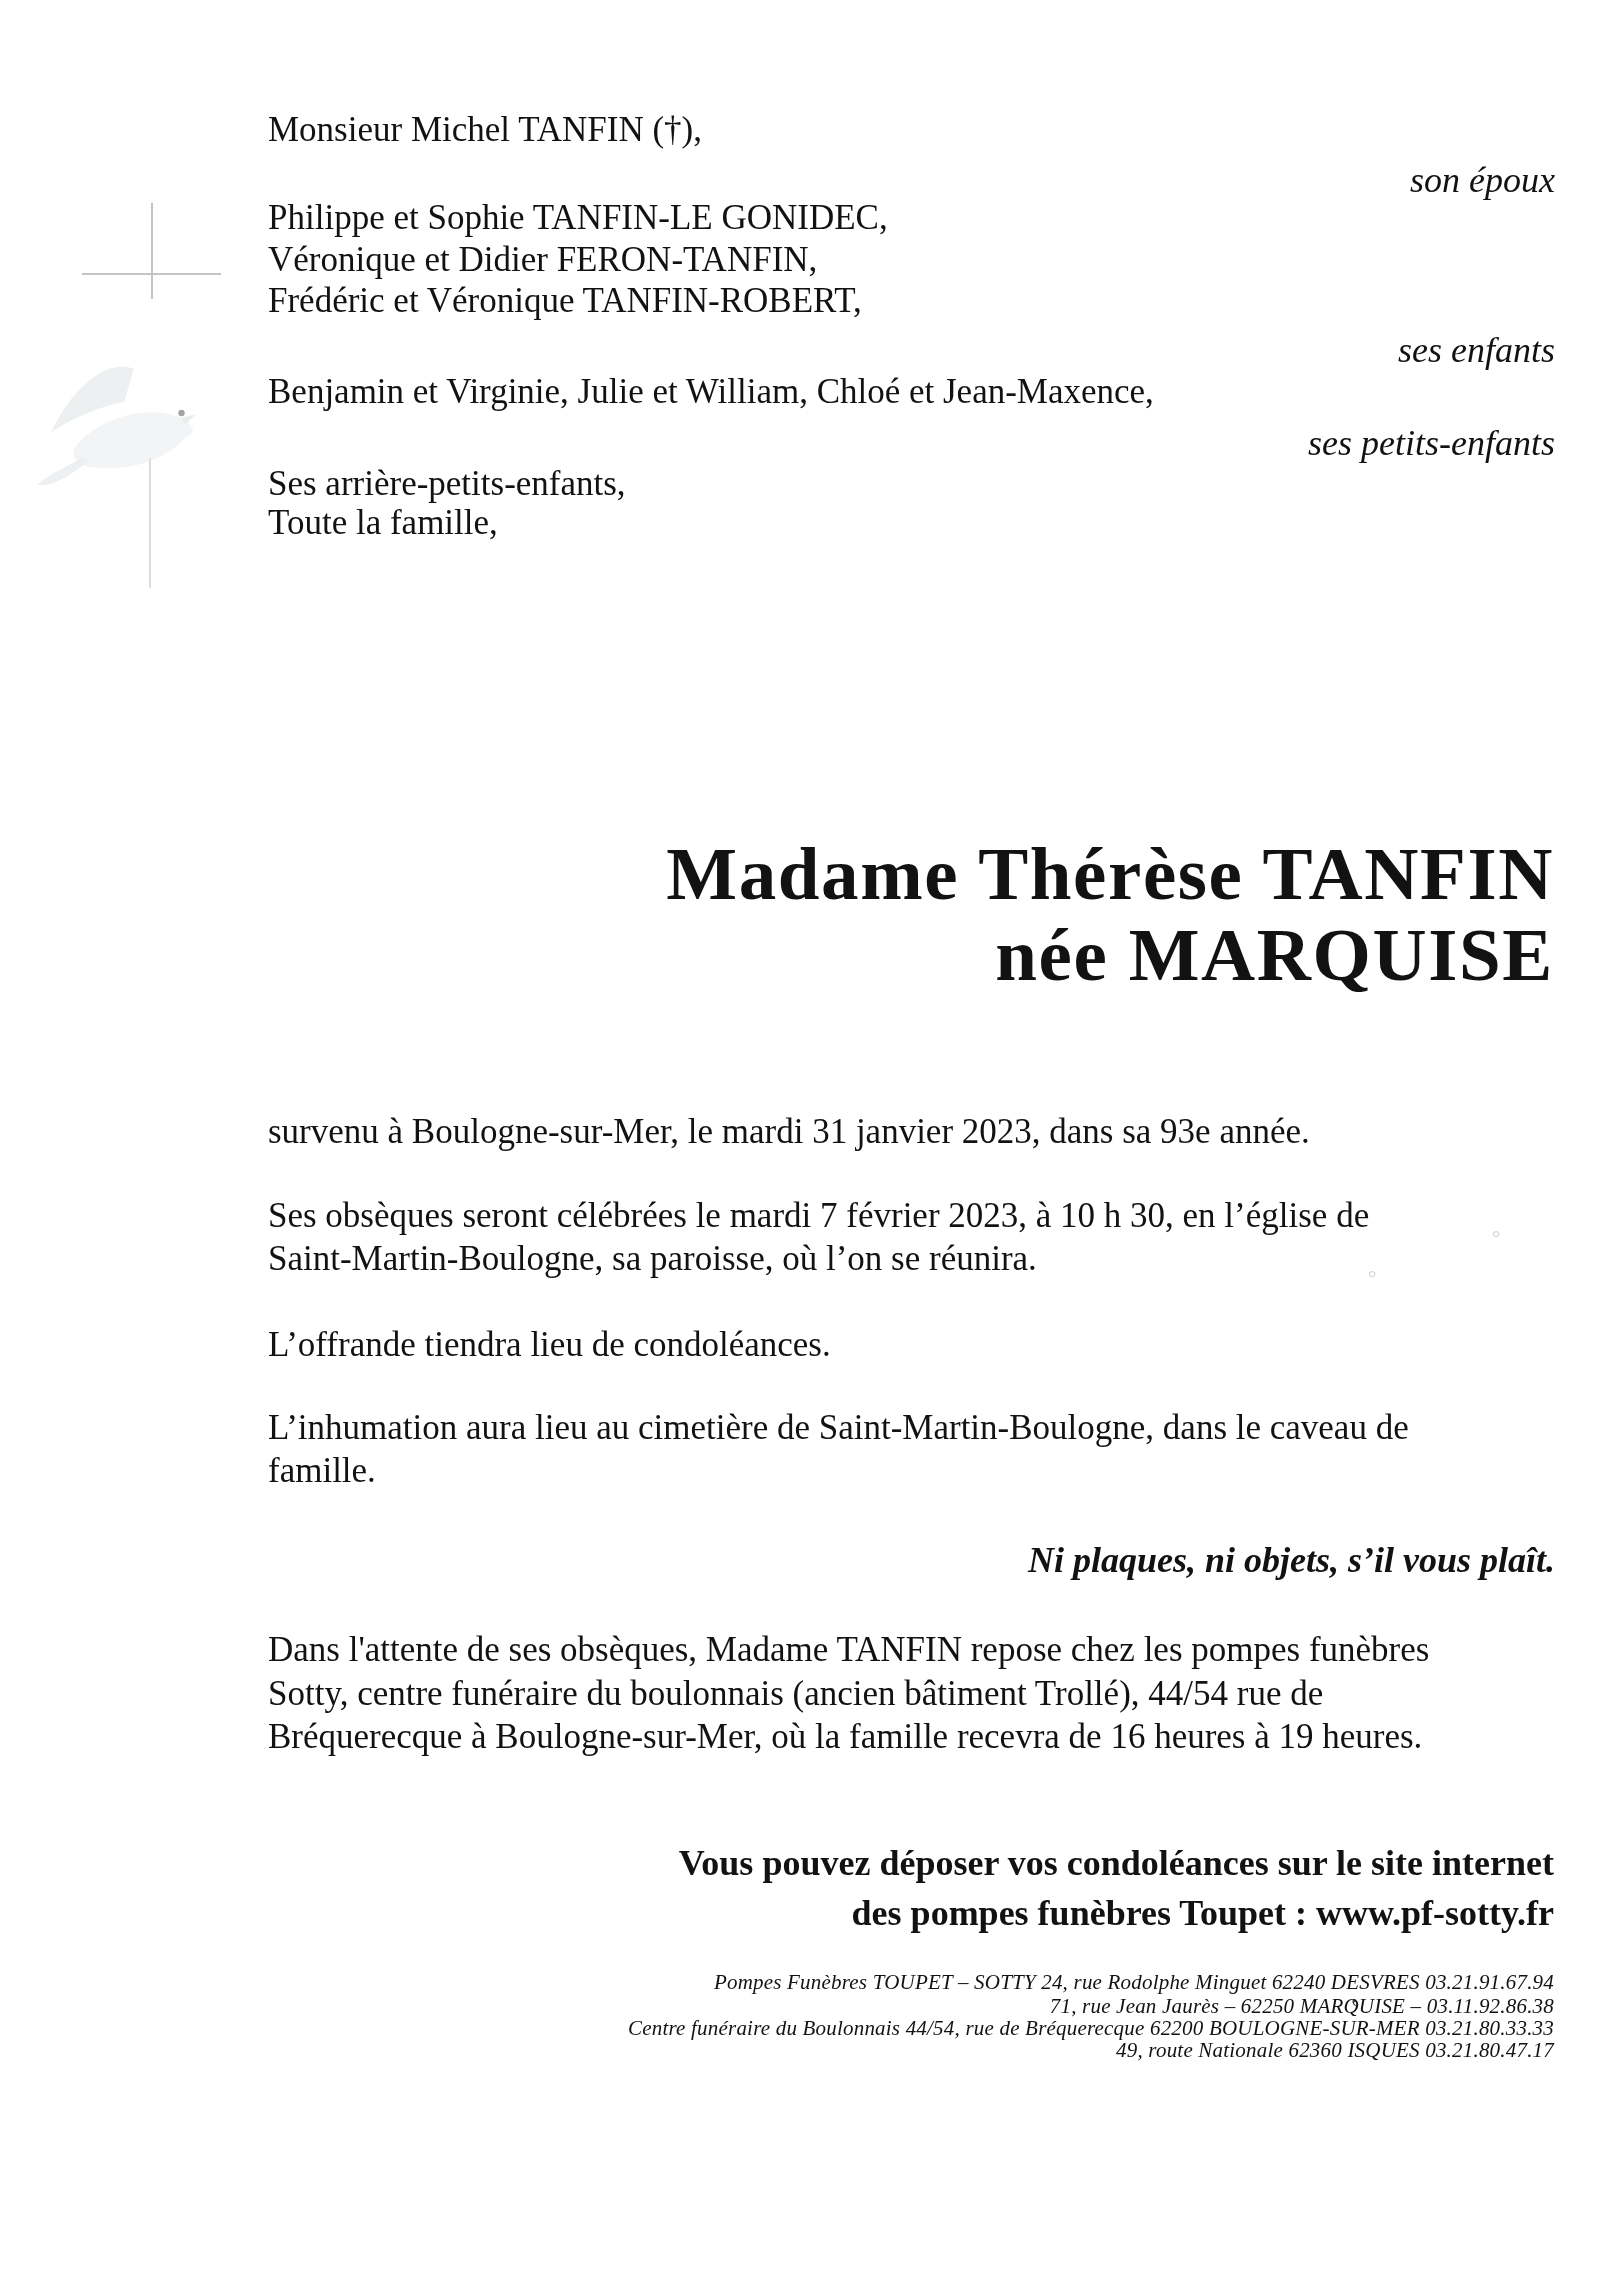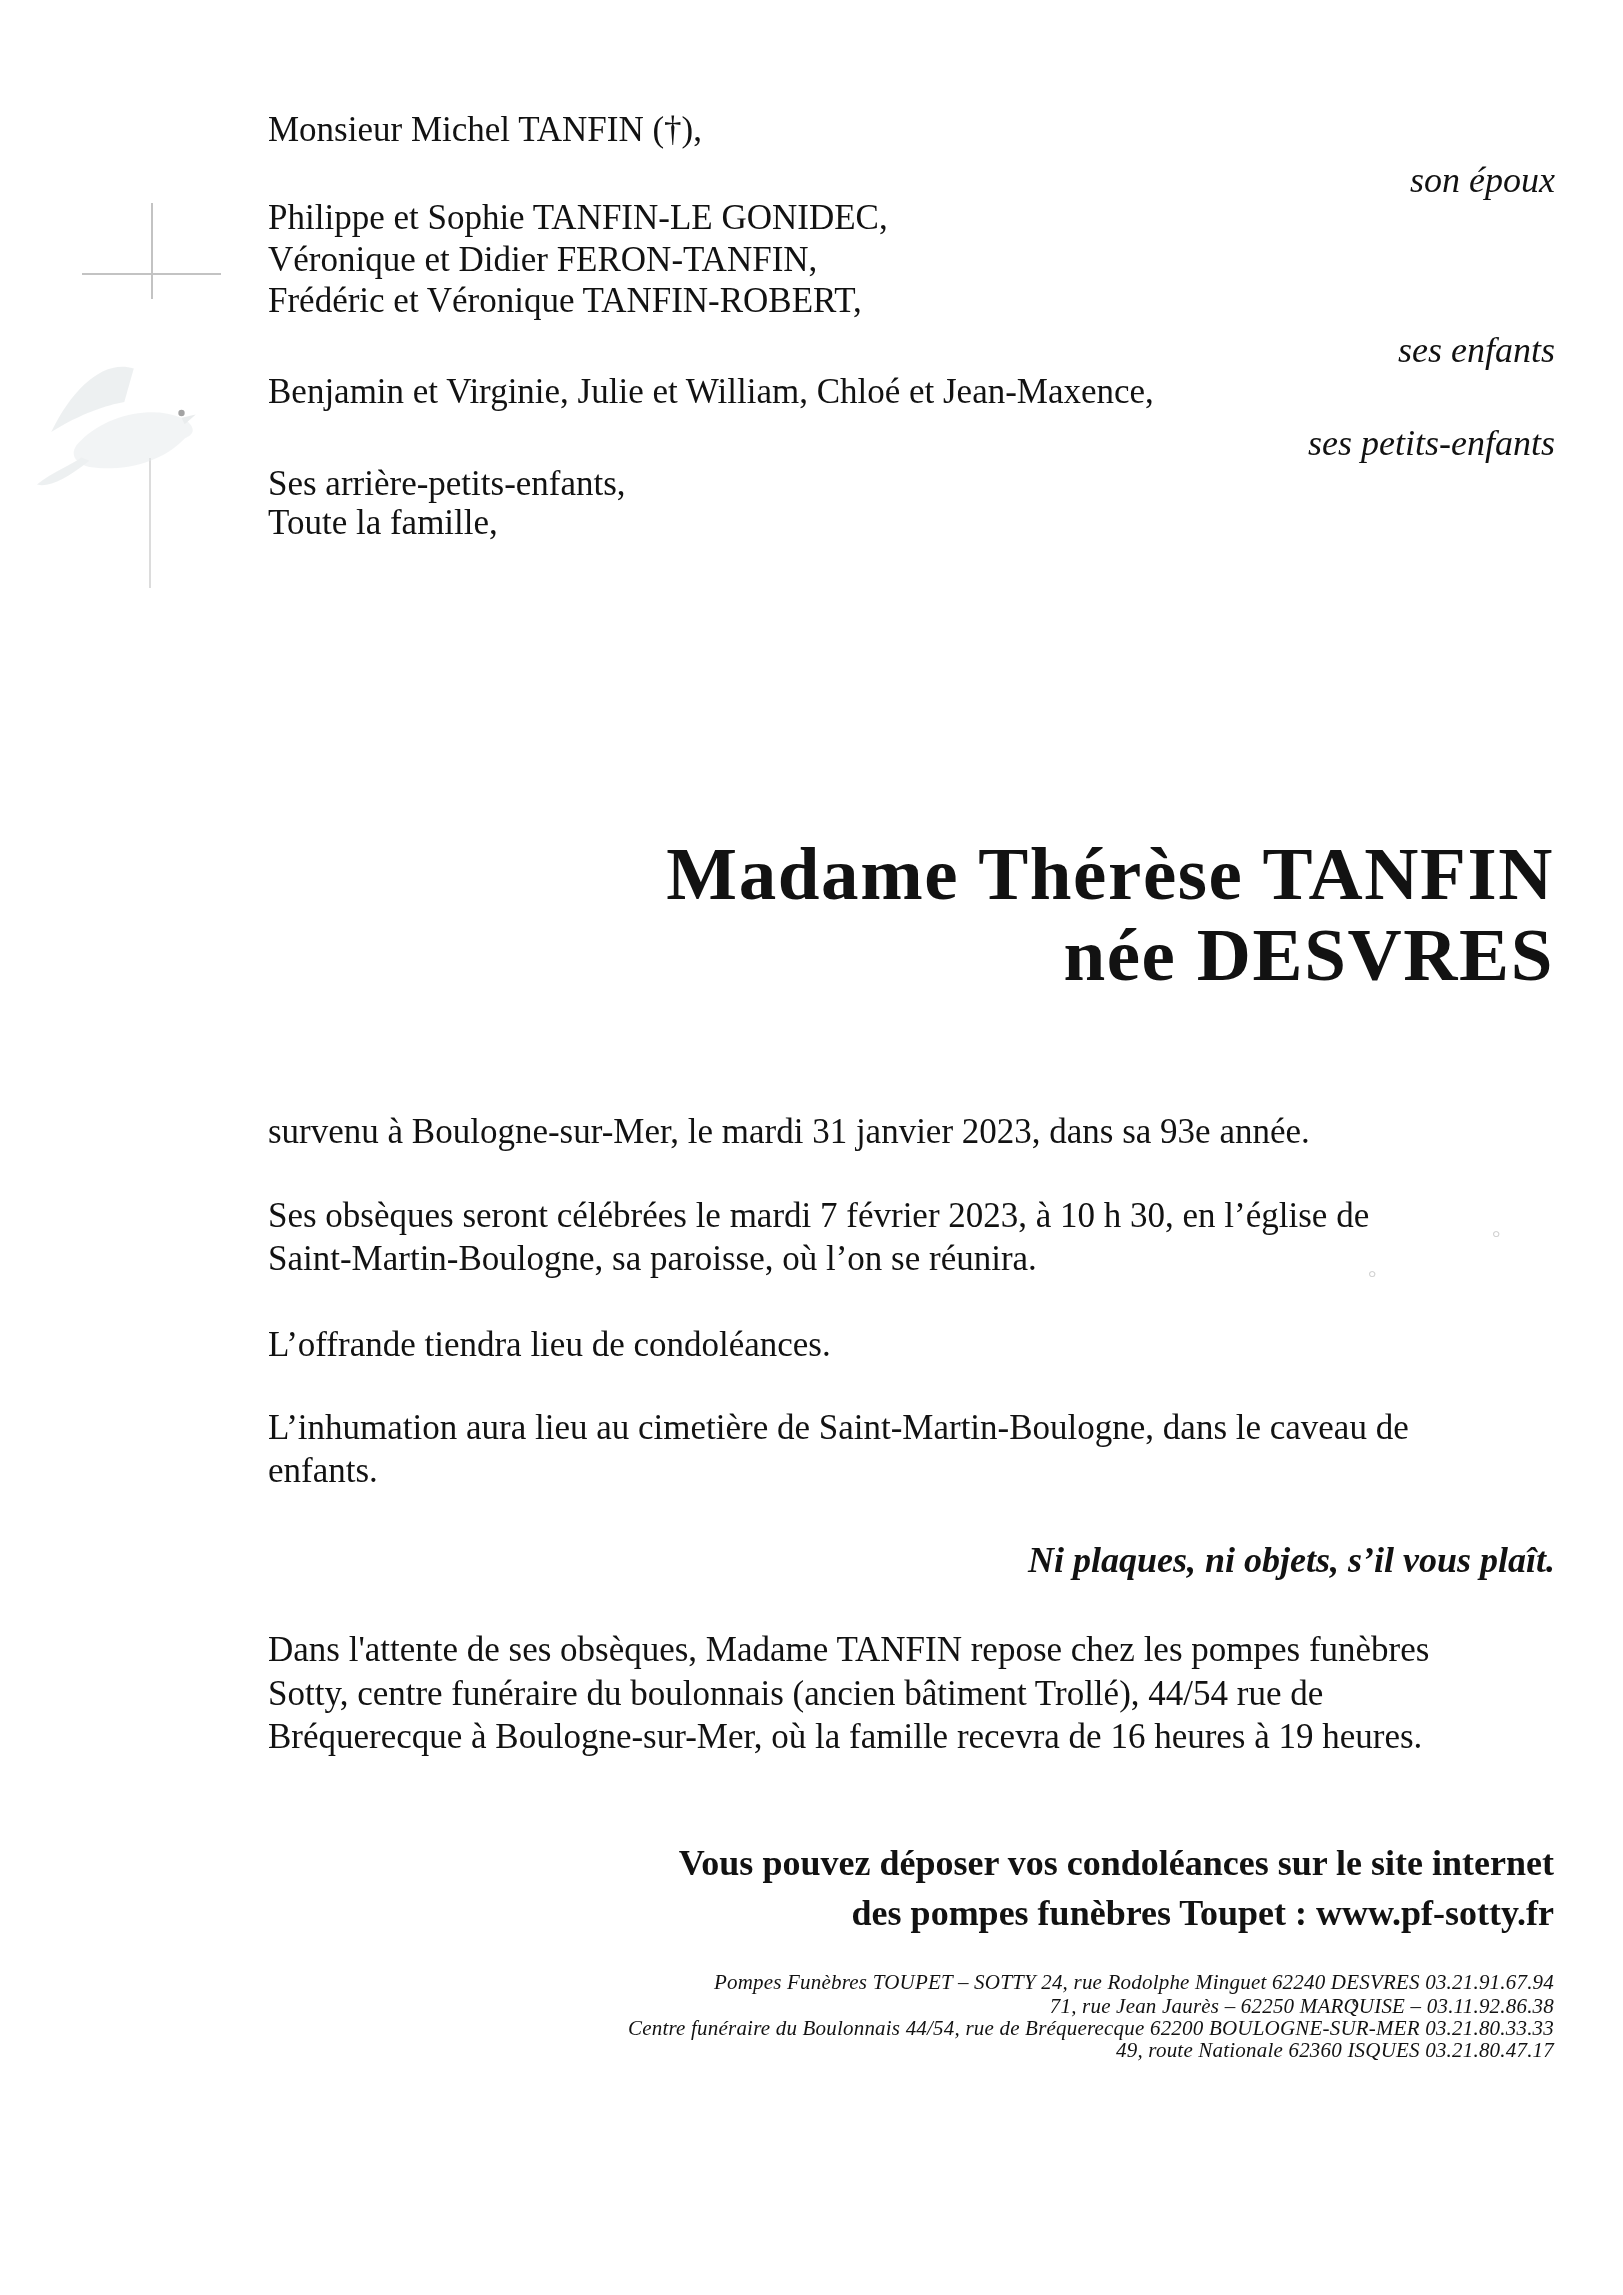--- a/index.html
+++ b/index.html
@@ -130,31 +130,31 @@
   <div class="line rightlab" style="top:328px">ses enfants</div>
 
   <div class="line" style="top:370px">Benjamin et Virginie, Julie et William, Chloé et Jean-Maxence,</div>
   <div class="line rightlab" style="top:421px">ses petits-enfants</div>
 
   <div class="line" style="top:462px">Ses arrière-petits-enfants,</div>
   <div class="line" style="top:501px">Toute la famille,</div>
 
 
   <div class="line centered title-line" style="top:827px">Madame Thérèse TANFIN</div>
-  <div class="line centered title-line" style="top:908px">née DESVRES</div>
+  <div class="line centered title-line" style="top:908px">née MARQUISE</div>
 
   <div class="line" style="top:1110px">survenu à Boulogne-sur-Mer, le mardi 31 janvier 2023, dans sa 93e année.</div>
 
   <div class="line" style="top:1194px">Ses obsèques seront célébrées le mardi 7 février 2023, à 10 h 30, en l’église de</div>
   <div class="line" style="top:1237px">Saint-Martin-Boulogne, sa paroisse, où l’on se réunira.</div>
 
   <div class="line" style="top:1323px">L’offrande tiendra lieu de condoléances.</div>
 
   <div class="line" style="top:1406px">L’inhumation aura lieu au cimetière de Saint-Martin-Boulogne, dans le caveau de</div>
-  <div class="line" style="top:1449px">enfants.</div>
+  <div class="line" style="top:1449px">famille.</div>
 
   <div class="line rightlab bold-italic" style="top:1538px">Ni plaques, ni objets, s’il vous plaît.</div>
 
   <div class="line" style="top:1628px">Dans l'attente de ses obsèques, Madame TANFIN repose chez les pompes funèbres</div>
   <div class="line" style="top:1672px">Sotty, centre funéraire du boulonnais (ancien bâtiment Trollé), 44/54 rue de</div>
   <div class="line" style="top:1715px">Bréquerecque à Boulogne-sur-Mer, où la famille recevra de 16 heures à 19 heures.</div>
 
   <div class="line centered bold-italic vous-line" style="top:1891px">des pompes funèbres Toupet : www.pf-sotty.fr</div>
   <div class="line centered bold-italic vous-line" style="top:1841px">Vous pouvez déposer vos condoléances sur le site internet</div>
 

